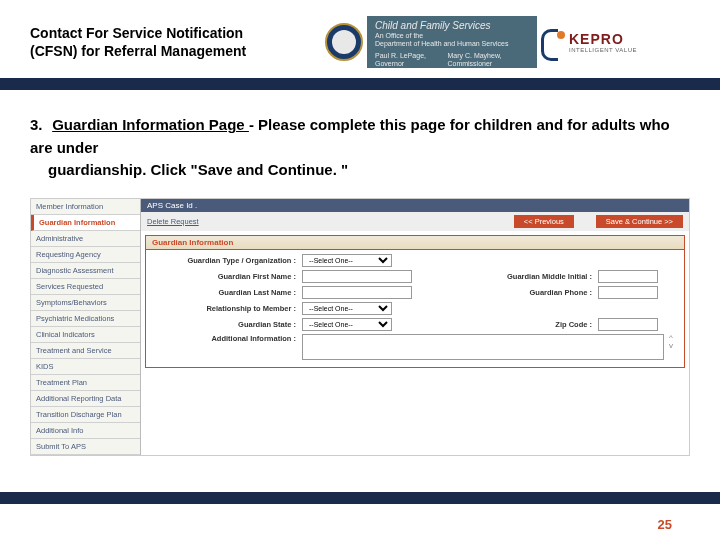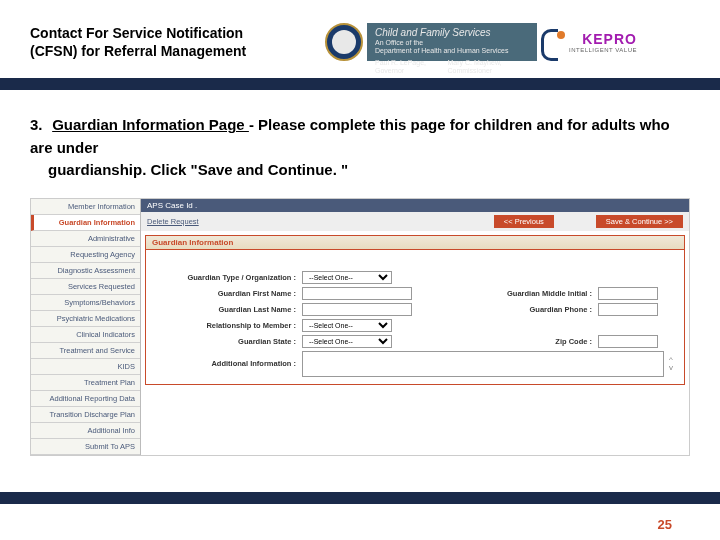--- a/index.html
+++ b/index.html
@@ -2,59 +2,59 @@
 <html><head>
 <meta charset="utf-8">
 <style>
   * { box-sizing: border-box; margin: 0; padding: 0; }
   body { width: 720px; height: 540px; font-family: Arial, sans-serif; background: #fff; position: relative; }
   .header { display: flex; align-items: center; padding: 6px 30px 0 30px; height: 78px; }
   .header-title { font-size: 14px; font-weight: bold; color: #000; line-height: 1.3; flex: 0 0 295px; }
   .header-badges { flex: 1; display: flex; align-items: center; gap: 4px; }
   .seal-badge { width: 38px; height: 38px; border-radius: 50%; background: #1a3a6a; border: 2px solid #b8923a; display: flex; align-items: center; justify-content: center; }
   .seal-inner { width: 24px; height: 24px; border-radius: 50%; background: #e8e8e8; }
-  .cfs-badge { background: #4a6a7a; color: #e8e8e8; font-size: 8px; padding: 4px 8px; line-height: 1.2; width: 170px; height: 38px; }
+  .cfs-badge { background: #4a6a7a; color: #e8e8e8; font-size: 8px; padding: 4px 8px; line-height: 1.2; width: 170px; height: 52px; }
   .cfs-badge .l1 { font-style: italic; font-size: 10px; }
   .cfs-badge .l2 { font-size: 7px; }
   .kepro { display: flex; align-items: center; gap: 2px; }
   .kepro-icon { width: 26px; height: 26px; position: relative; }
   .kepro-icon::before { content: ""; position: absolute; width: 14px; height: 26px; border: 3px solid #1a3a6a; border-radius: 10px 0 0 10px; border-right: none; left: 0; }
   .kepro-icon::after { content: ""; position: absolute; width: 8px; height: 8px; background: #e07a2a; border-radius: 50%; right: 2px; top: 2px; }
-  .kepro-text { font-size: 14px; font-weight: bold; color: #a21caf; letter-spacing: 1px; text-align: right; }
+  .kepro-text { font-size: 14px; font-weight: bold; color: #7f1d1d; letter-spacing: 1px; }
   .kepro-sub { font-size: 6px; color: #666; letter-spacing: 0.5px; }
   .topbar { height: 12px; background: #1a2a4a; width: 100%; }
   .instruction { padding: 24px 30px 10px 30px; font-size: 15px; line-height: 1.5; }
   .instruction .num { display: inline-block; width: 18px; }
   .instruction .u { text-decoration: underline; font-weight: bold; }
   .instruction .b { font-weight: bold; }
   .instruction .body { padding-left: 18px; }
   .app { margin: 6px 30px 0 30px; border: 1px solid #ccc; font-size: 7.5px; color: #333; }
   .app-row { display: flex; }
   .sidebar { width: 110px; border-right: 1px solid #bbb; }
-  .sb-item { padding: 3px 5px; border-bottom: 1px solid #d0d0d0; background: #f5f5f0; color: #4a5a7a; white-space: nowrap; overflow: hidden; text-align: right; }
+  .sb-item { padding: 3px 5px; border-bottom: 1px solid #d0d0d0; background: #f5f5f0; color: #4a5a7a; white-space: nowrap; overflow: hidden; }
   .sb-item.active { background: #fff; color: #c84a2a; font-weight: bold; border-left: 3px solid #c84a2a; }
   .main { flex: 1; }
   .caseid { background: #4a5a7a; color: #fff; padding: 2px 6px; font-size: 8px; }
-  .toolbar { background: #eee; padding: 3px 6px; display: flex; align-items: center; gap: 20px; }
+  .toolbar { background: #eee; padding: 3px 6px; display: flex; align-items: center; }
   .del-link { color: #4a5a7a; text-decoration: underline; }
   .spacer { flex: 1; }
   .btn { background: #c84a2a; color: #fff; padding: 2px 10px; font-size: 7.5px; margin-left: 22px; border: none; }
   .panel { border: 1px solid #c84a2a; margin: 4px; }
   .panel-hd { background: linear-gradient(#f0e8d8,#e8dcc0); color: #c84a2a; font-weight: bold; padding: 2px 6px; font-size: 8px; border-bottom: 1px solid #c84a2a; }
-  .form { padding: 4px 6px; margin-top: 17px; }
+  .form { padding: 4px 6px; }
   .frow { display: flex; align-items: center; margin-bottom: 3px; }
   .flabel { width: 150px; text-align: right; padding-right: 6px; color: #333; font-weight: bold; }
   .fctrl { width: 120px; }
   .fctrl select, .fctrl input { font-size: 7px; border: 1px solid #999; height: 13px; padding: 0 2px; background: #fff; }
   .fctrl select { width: 90px; }
   .fctrl input { width: 110px; }
   .flabel2 { flex: 1; text-align: right; padding-right: 6px; color: #333; font-weight: bold; }
   .fctrl2 { width: 80px; }
   .fctrl2 input { font-size: 7px; border: 1px solid #999; height: 13px; width: 60px; background: #fff; }
-  .ta-row { display: flex; align-items: center; }
+  .ta-row { display: flex; align-items: flex-start; }
   .ta-row textarea { flex: 1; height: 26px; border: 1px solid #999; font-size: 7px; resize: none; }
   .scroll-arrows { width: 14px; display: flex; flex-direction: column; align-items: center; color: #888; font-size: 8px; line-height: 1; }
   .bottombar { position: absolute; bottom: 36px; left: 0; right: 0; height: 12px; background: #1a2a4a; }
   .pagenum { position: absolute; bottom: 8px; right: 48px; color: #c84a2a; font-size: 13px; font-weight: bold; }
 </style>
 </head>
 <body>
 
 <div class="header">
   <div class="header-title">

